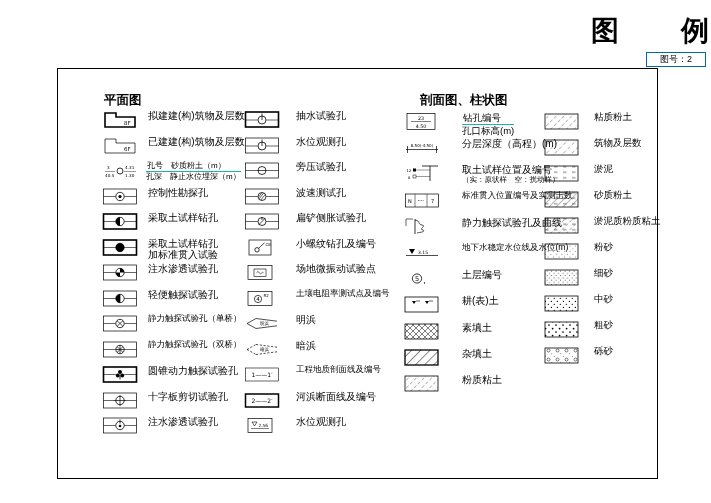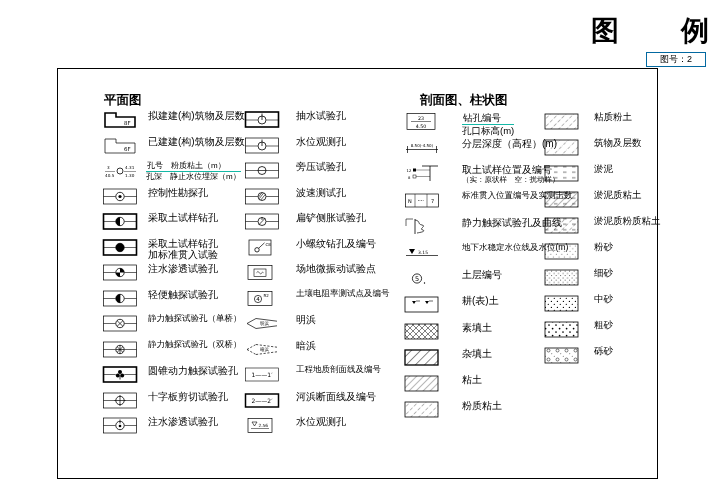--- a/index.html
+++ b/index.html
@@ -126,21 +126,21 @@
           <circle cx="18" cy="10" r="3" fill="none" stroke="#000" stroke-width="0.8"></circle>
           <text x="5" y="8" font-size="4.2">3</text>
           <line x1="3" y1="10.5" x2="13" y2="10.5" stroke="#000" stroke-width="0.4"></line>
           <text x="3" y="16" font-size="4.2">40.5</text>
           <text x="23" y="8" font-size="4.2">4.31</text>
           <line x1="22" y1="10.5" x2="34" y2="10.5" stroke="#000" stroke-width="0.4"></line>
           <text x="23" y="16" font-size="4.2">1.30</text>
         </svg>
     </span>
     <span class="lbl frac tiny">
-      <span class="top">孔号　粉质粘土（m）</span>
+      <span class="top">孔号　砂质粉土（m）</span>
       <span>孔深　静止水位埋深（m）</span>
     </span>
   </div>
 
   <div class="row">
     <span class="sym">
       <svg width="36" height="19" viewBox="0 0 36 19">
           <rect x="1.5" y="2" width="33" height="15" fill="none" stroke="#000" stroke-width="0.7"></rect>
           <line x1="1.5" y1="9.5" x2="13.8" y2="9.5" stroke="#000" stroke-width="0.6"></line>
           <line x1="22.2" y1="9.5" x2="34.5" y2="9.5" stroke="#000" stroke-width="0.6"></line>
@@ -550,28 +550,20 @@
   <div class="row">
     <span class="sym">
       <svg width="36" height="19" viewBox="0 0 36 19">
           <rect x="1" y="2" width="33" height="15" fill="url(#pdiag2)" stroke="#000" stroke-width="1.3"></rect>
         </svg>
     </span>
     <span class="lbl">杂填土</span>
   </div>
 
 
-  <div class="row">
-    <span class="sym">
-      <svg width="36" height="19" viewBox="0 0 36 19">
-          <rect x="1" y="2" width="33" height="15" fill="url(#pdiag)" stroke="#000" stroke-width="0.8"></rect>
-        </svg>
-    </span>
-    <span class="lbl">粘土</span>
-  </div>
 
   <div class="row">
     <span class="sym">
       <svg width="36" height="19" viewBox="0 0 36 19">
           <rect x="1" y="2" width="33" height="15" fill="url(#pdiagdash)" stroke="#000" stroke-width="0.8"></rect>
         </svg>
     </span>
     <span class="lbl">粉质粘土</span>
   </div>
 </div>
@@ -605,21 +597,21 @@
     <span class="lbl">淤泥</span>
   </div>
 
   <div class="row">
     <span class="sym">
       <svg width="36" height="19" viewBox="0 0 36 19">
           <rect x="1" y="2" width="33" height="15" fill="url(#pdiag)"></rect>
           <rect x="1" y="2" width="33" height="15" fill="url(#phdash)" stroke="#000" stroke-width="0.8"></rect>
         </svg>
     </span>
-    <span class="lbl">淤泥质粘土</span>
+    <span class="lbl">砂质粉土</span>
   </div>
 
   <div class="row">
     <span class="sym">
       <svg width="36" height="19" viewBox="0 0 36 19">
           <rect x="1" y="2" width="33" height="15" fill="url(#pdiagdash)"></rect>
           <rect x="1" y="2" width="33" height="15" fill="url(#phdash)" stroke="#000" stroke-width="0.8"></rect>
         </svg>
     </span>
     <span class="lbl">淤泥质粉质粘土</span>

